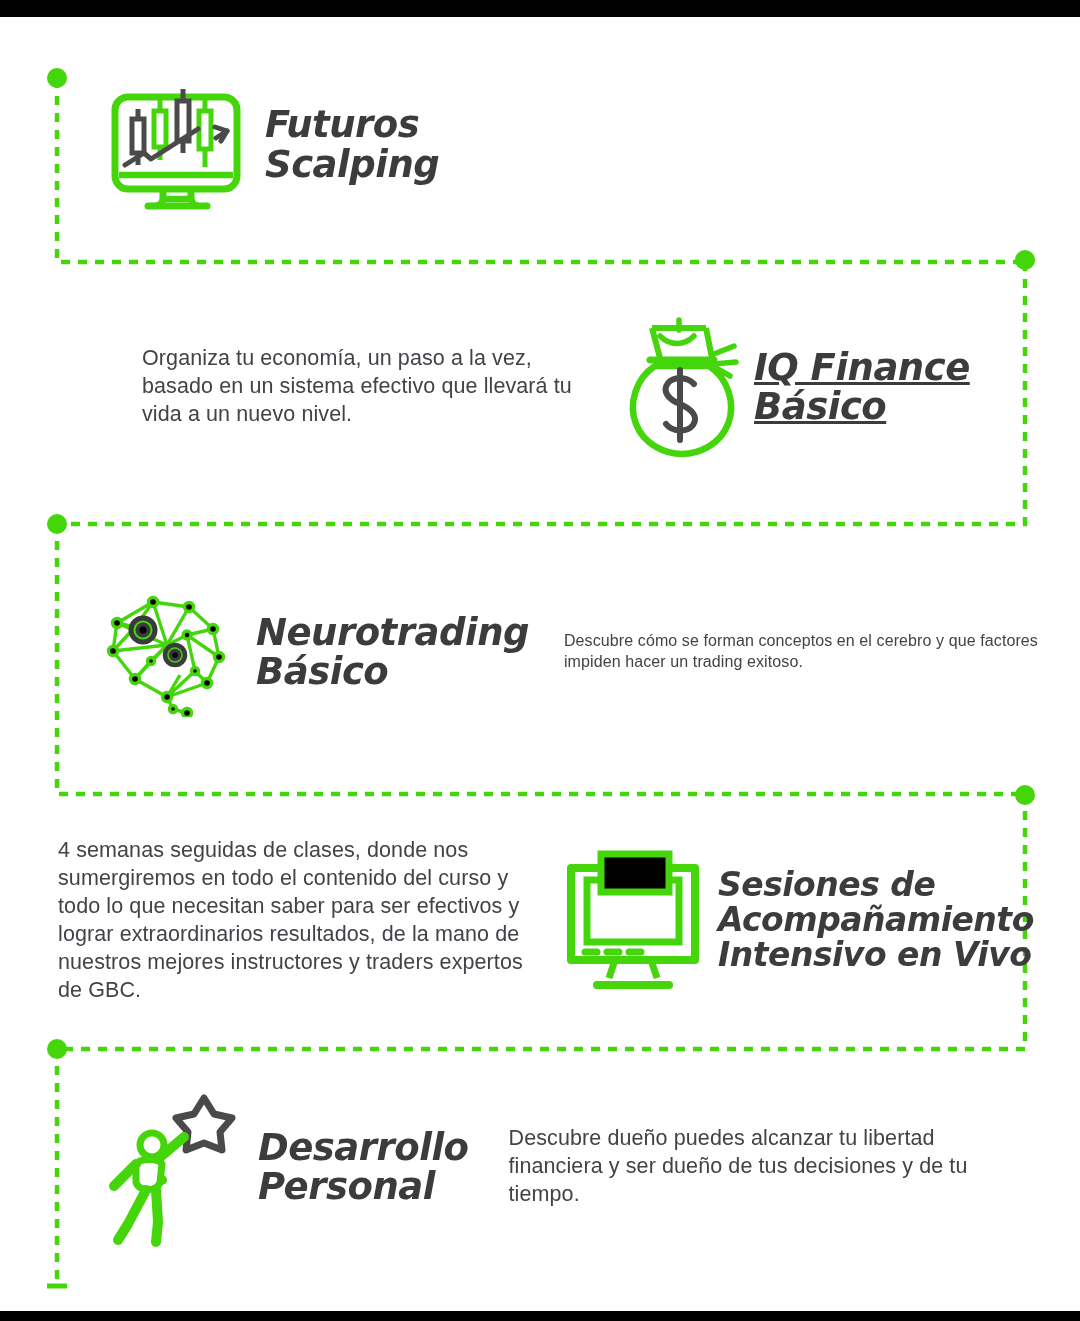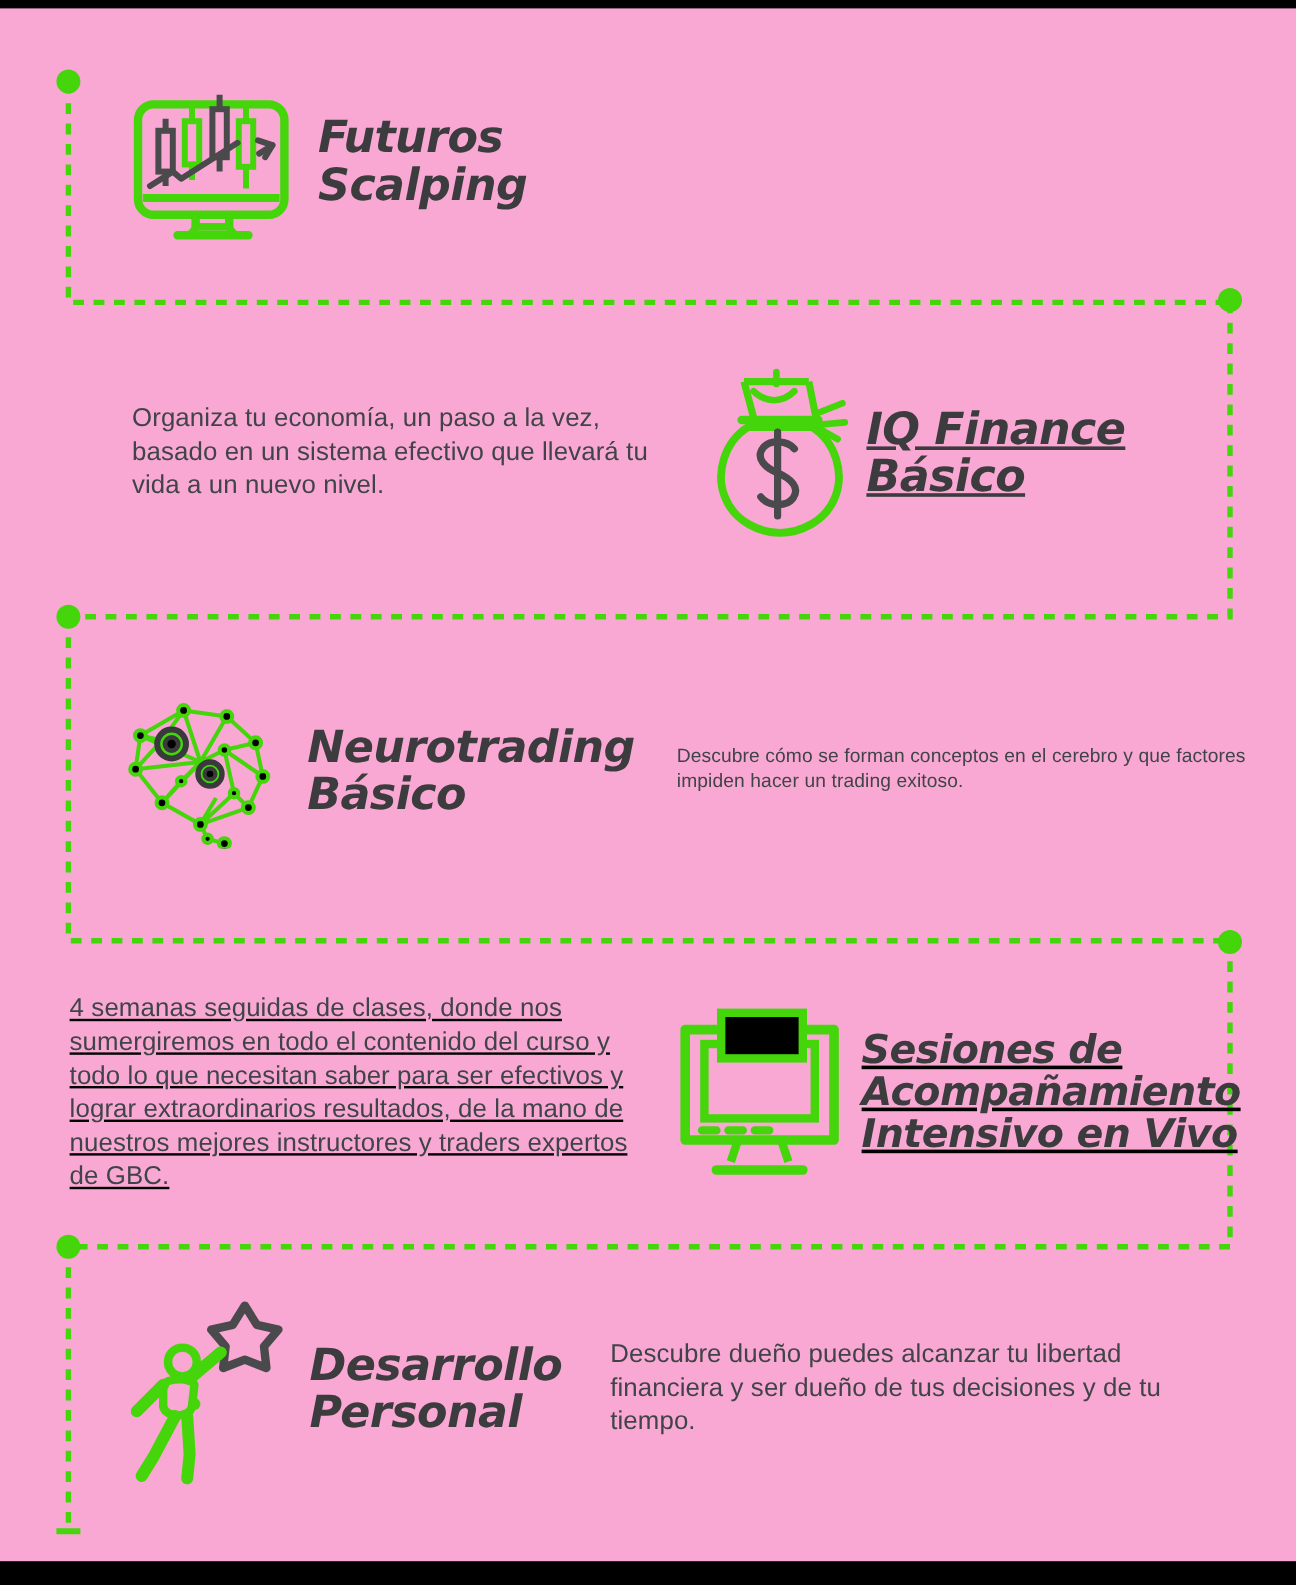--- a/index.html
+++ b/index.html
@@ -10,24 +10,24 @@
   body {
     width: 1080px;
     height: 1321px;
     position: relative;
     overflow: hidden;
     font-family: "Liberation Sans", sans-serif;
   }
 
   #stage {
     position: absolute;
-    left: 0; top: 7px;
+    left: 0; top: 17px;
     width: 1080px;
     height: 1294px;
-    background: #f9a8d4;
+    background: #ffffff;
   }
 
   
   #connectors {
     position: absolute;
     left: 0; top: 0;
     width: 1080px;
     height: 1321px;
     pointer-events: none;
   }
@@ -67,32 +67,32 @@
   }
 
   
   #row1 { left: 100px; top: 55px; width: 950px; }
   #row1 .icon-box { width: 155px; height: 145px; }
   #row1 .title { font-size: 37px; margin-left: 10px; }
   #row1 .desc  { font-size: 21.5px; margin-left: 35px; width: 570px; }
 
   
   #row2 { left: 110px; top: 295px; width: 940px; }
-  #row2 .desc  { font-size: 21.5px; width: 450px; text-align: left;}
+  #row2 .desc  { font-size: 21.5px; width: 450px; text-align: left; margin-left: 32px;}
   #row2 .icon-box { width: 120px; height: 150px; margin-left: 30px; }
   #row2 .title { font-size: 37px; margin-left: 12px; text-decoration: underline; }
 
   
   #row3 { left: 95px; top: 570px; width: 955px; }
   #row3 .icon-box { width: 145px; height: 130px; }
   #row3 .title { font-size: 37px; margin-left: 16px; }
   #row3 .desc  { font-size: 16px; margin-left: 35px; width: 480px; }
 
   
-  #row4 { left: 58px; top: 820px; width: 990px; text-decoration: underline; }
+  #row4 { left: 58px; top: 820px; width: 990px; }
   #row4 .desc  { font-size: 21.5px; width: 490px; }
   #row4 .icon-box { width: 140px; height: 145px; margin-left: 15px; }
   #row4 .title { font-size: 33px; margin-left: 15px; }
 
   
   #row5 { left: 100px; top: 1065px; width: 950px; }
   #row5 .icon-box { width: 140px; height: 170px; }
   #row5 .title { font-size: 37px; margin-left: 18px; }
   #row5 .desc  { font-size: 21.5px; margin-left: 40px; width: 480px; }
 

